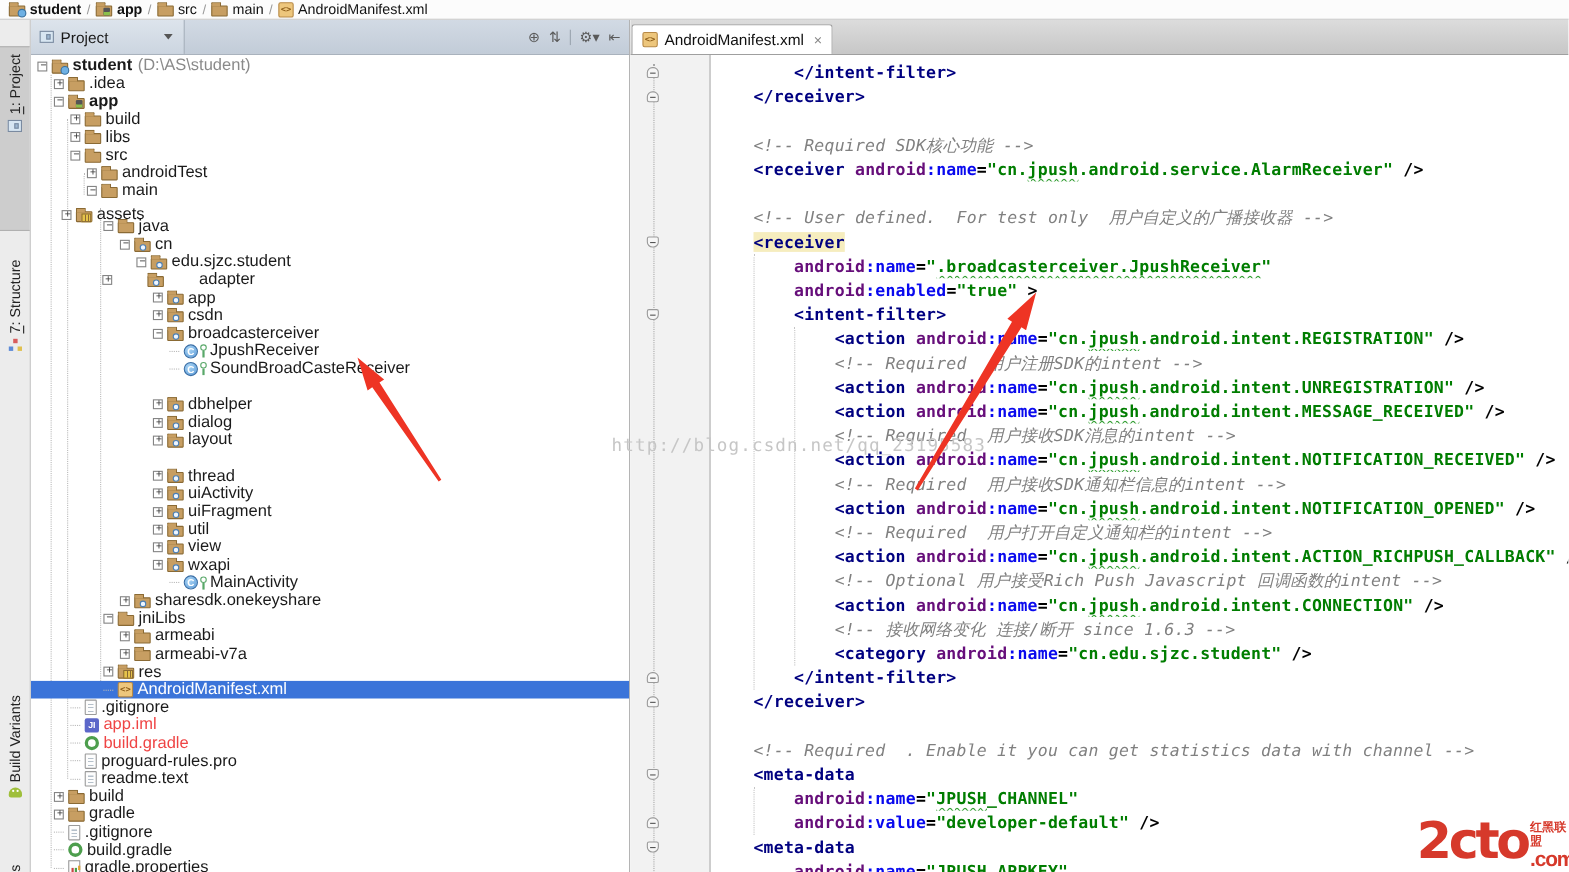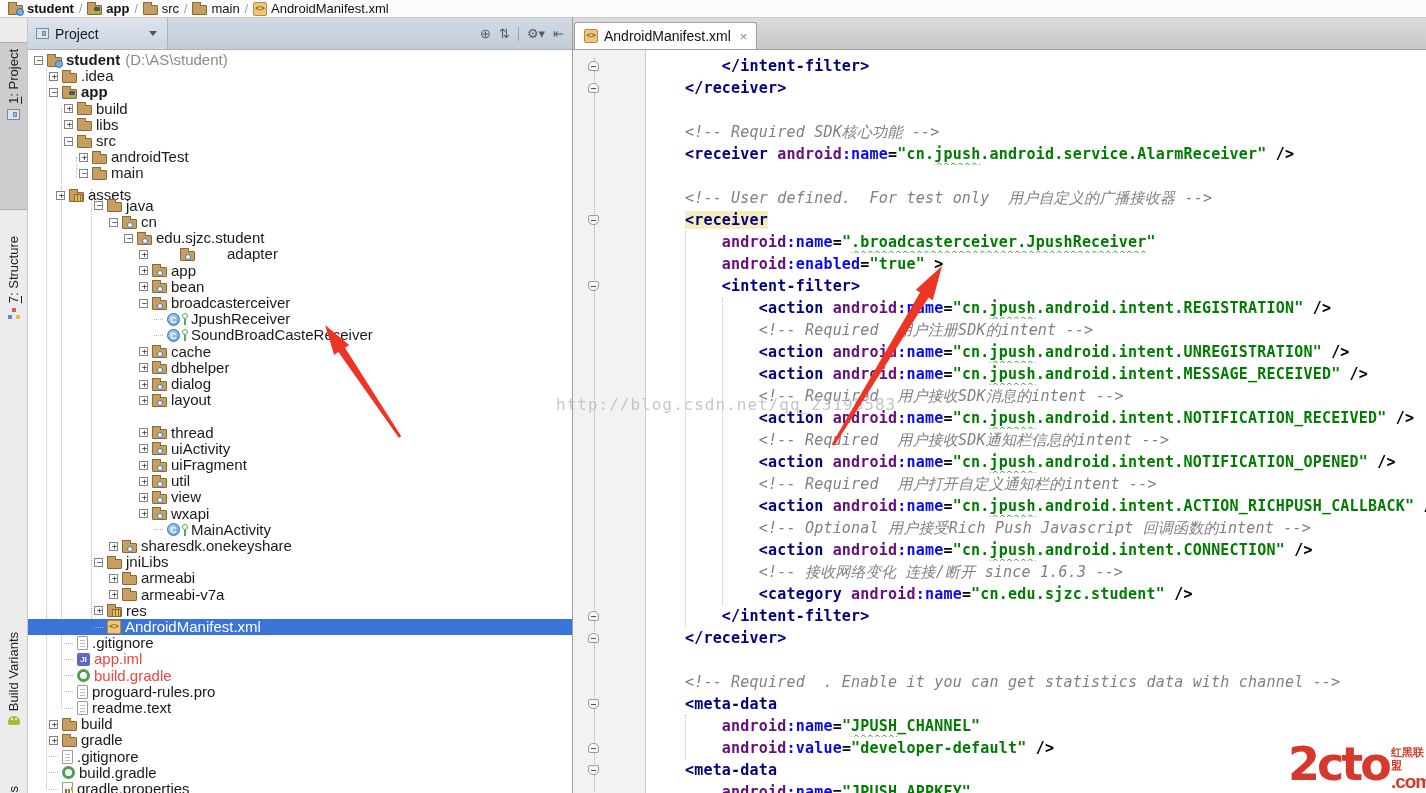--- a/index.html
+++ b/index.html
@@ -246,56 +246,51 @@
       <div class="tree-row" style="top: 164px; padding-left: 81px;">
         <span class="toggle" data-g="−"></span>
         <span class="ic ic-package"></span>
         <span class="lbl">cn</span>
       </div>
       <div class="tree-row" style="top: 180.2px; padding-left: 96px; text-align: right;">
         <span class="toggle" data-g="−"></span>
         <span class="ic ic-package"></span>
         <span class="lbl">edu.sjzc.student</span>
       </div>
-      <div class="tree-row" style="top: 196.4px; padding-left: 111px; gap: 28px;">
+      <div class="tree-row" style="top: 196.4px; padding-left: 65px; gap: 28px;">
         <span class="toggle" data-g="+"></span>
         <span class="ic ic-package"></span>
         <span class="lbl">adapter</span>
       </div>
       <div class="tree-row" style="top: 212.6px; padding-left: 111px;">
         <span class="toggle" data-g="+"></span>
         <span class="ic ic-package"></span>
         <span class="lbl">app</span>
       </div>
       <div class="tree-row" style="top: 228.8px; padding-left: 111px;">
         <span class="toggle" data-g="+"></span>
         <span class="ic ic-package"></span>
-        <span class="lbl">bean</span>
+        <span class="lbl">csdn</span>
       </div>
       <div class="tree-row" style="top: 245px; padding-left: 111px;">
         <span class="toggle" data-g="−"></span>
         <span class="ic ic-package"></span>
         <span class="lbl">broadcasterceiver</span>
       </div>
       <div class="tree-row" style="top: 261.2px; padding-left: 126px;">
         <span class="toggle toggle-none" data-g=""></span>
         <span class="ic ic-class"></span>
         <span class="ic ic-key"></span>
         <span class="lbl">JpushReceiver</span>
       </div>
       <div class="tree-row" style="top: 277.4px; padding-left: 126px;">
         <span class="toggle toggle-none" data-g=""></span>
         <span class="ic ic-class"></span>
         <span class="ic ic-key"></span>
         <span class="lbl">SoundBroadCasteReceiver</span>
-      </div>
-      <div class="tree-row" style="top: 293.6px; padding-left: 111px;">
-        <span class="toggle" data-g="+"></span>
-        <span class="ic ic-package"></span>
-        <span class="lbl">cache</span>
       </div>
       <div class="tree-row" style="top: 309.8px; padding-left: 111px;">
         <span class="toggle" data-g="+"></span>
         <span class="ic ic-package"></span>
         <span class="lbl">dbhelper</span>
       </div>
       <div class="tree-row" style="top: 326px; padding-left: 111px; text-align: center;">
         <span class="toggle" data-g="+"></span>
         <span class="ic ic-package"></span>
         <span class="lbl">dialog</span>

